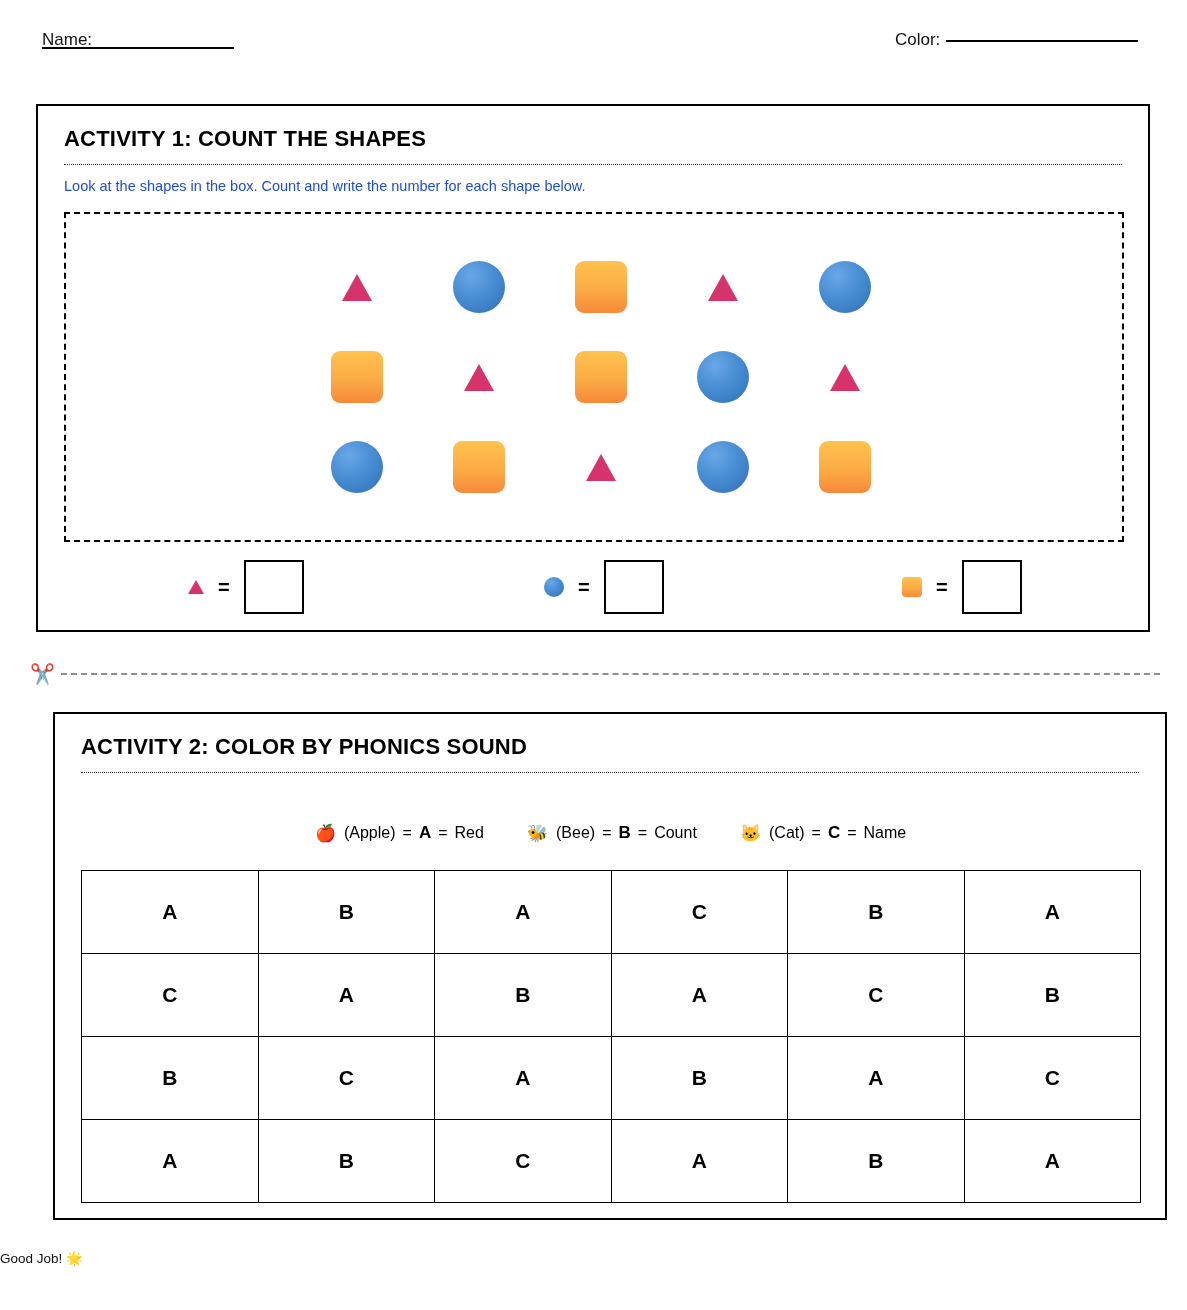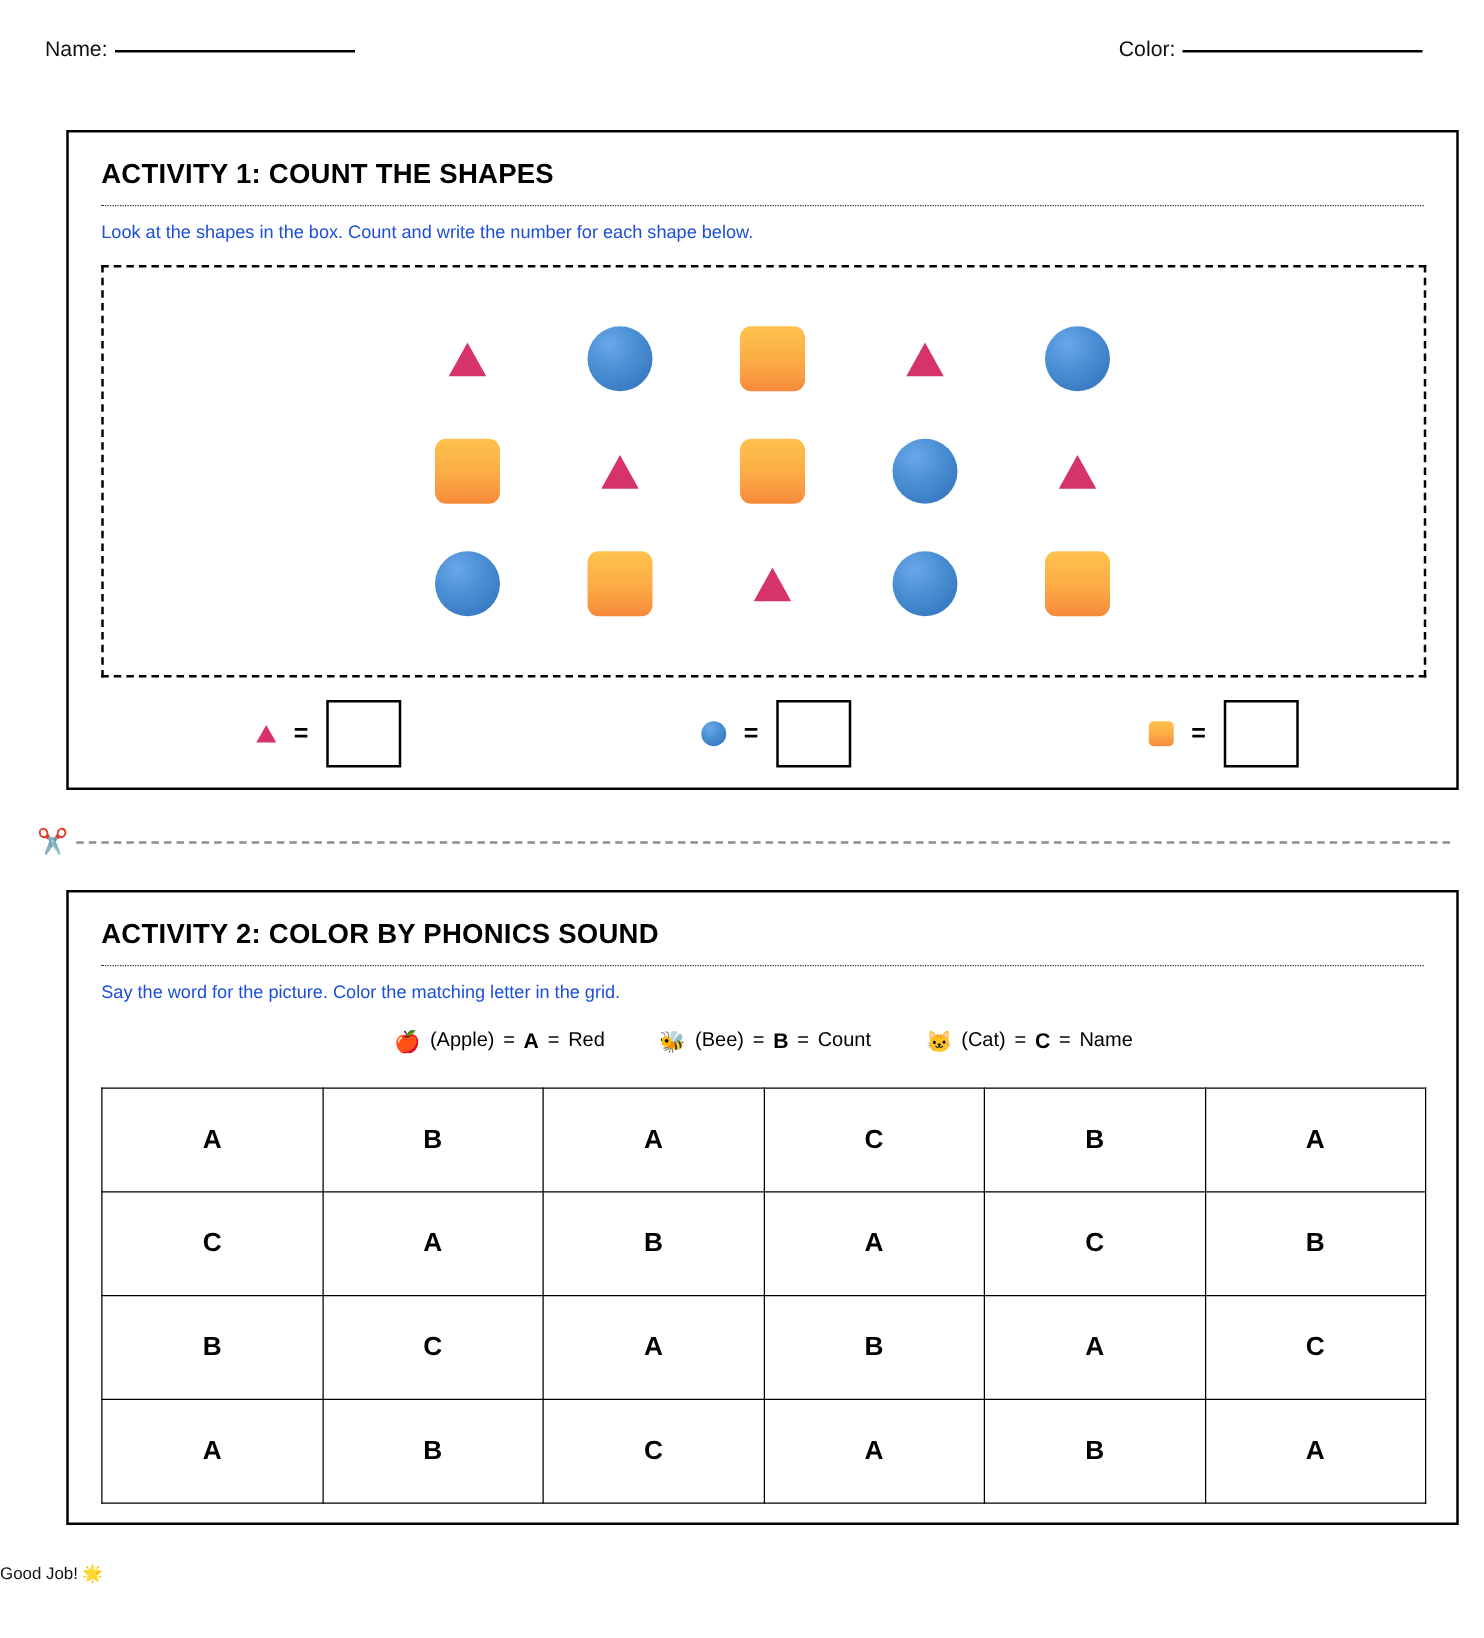--- a/index.html
+++ b/index.html
@@ -24,42 +24,42 @@
     width: 1187px;
     height: 40px;
   }
   .field {
     position: absolute;
     display: flex;
     align-items: baseline;
     font-size: 17px;
     color: #111111;
   }
-  .field-name { left: 36px; top: 0; }
+  .field-name { left: 36px; top: 0; flex-direction: column; }
   .field-date { left: 895px; top: 0; }
   .field-label { white-space: nowrap; }
   .field-rule {
     display: inline-block;
     border-bottom: 2.5px solid #000000;
     margin-left: 6px;
     height: 0;
     position: relative;
     top: -3px;
   }
   .rule-name { width: 192px; }
   .rule-date { width: 192px; }
 
   
   .card {
     position: absolute;
     box-sizing: border-box;
     border: 2.5px solid #000000;
     background: #ffffff;
   }
-  #activity1-card { left: 36px; top: 104px; width: 1114px; height: 528px; margin-left: 17px; }
+  #activity1-card { left: 36px; top: 104px; width: 1114px; height: 528px; }
   #activity2-card { left: 53px; top: 712px; width: 1114px; height: 508px; }
 
   .card-title {
     position: absolute;
     left: 26px;
     top: 20px;
     font-size: 22px;
     font-weight: bold;
     letter-spacing: 0.2px;
     white-space: nowrap;
@@ -347,21 +347,20 @@
 </div>
 
 <div class="cut-line">
   <span class="scissors-icon">✂️</span>
   <span class="cut-dash"></span>
 </div>
 
 <div class="card" id="activity2-card">
   <div class="card-title">ACTIVITY 2: COLOR BY PHONICS SOUND</div>
   <div class="card-divider"></div>
-  <div class="card-instruction">Say the word for the picture. Color the matching letter in the grid.</div>
 
   <div class="key-row" id="phonics-key-row">
       <div class="key-item">
         <span class="key-emoji">🍎</span>
         <span>(Apple)</span>
         <span>=</span>
         <span class="key-letter">A</span>
         <span>=</span>
         <span>Red</span>
       </div>

